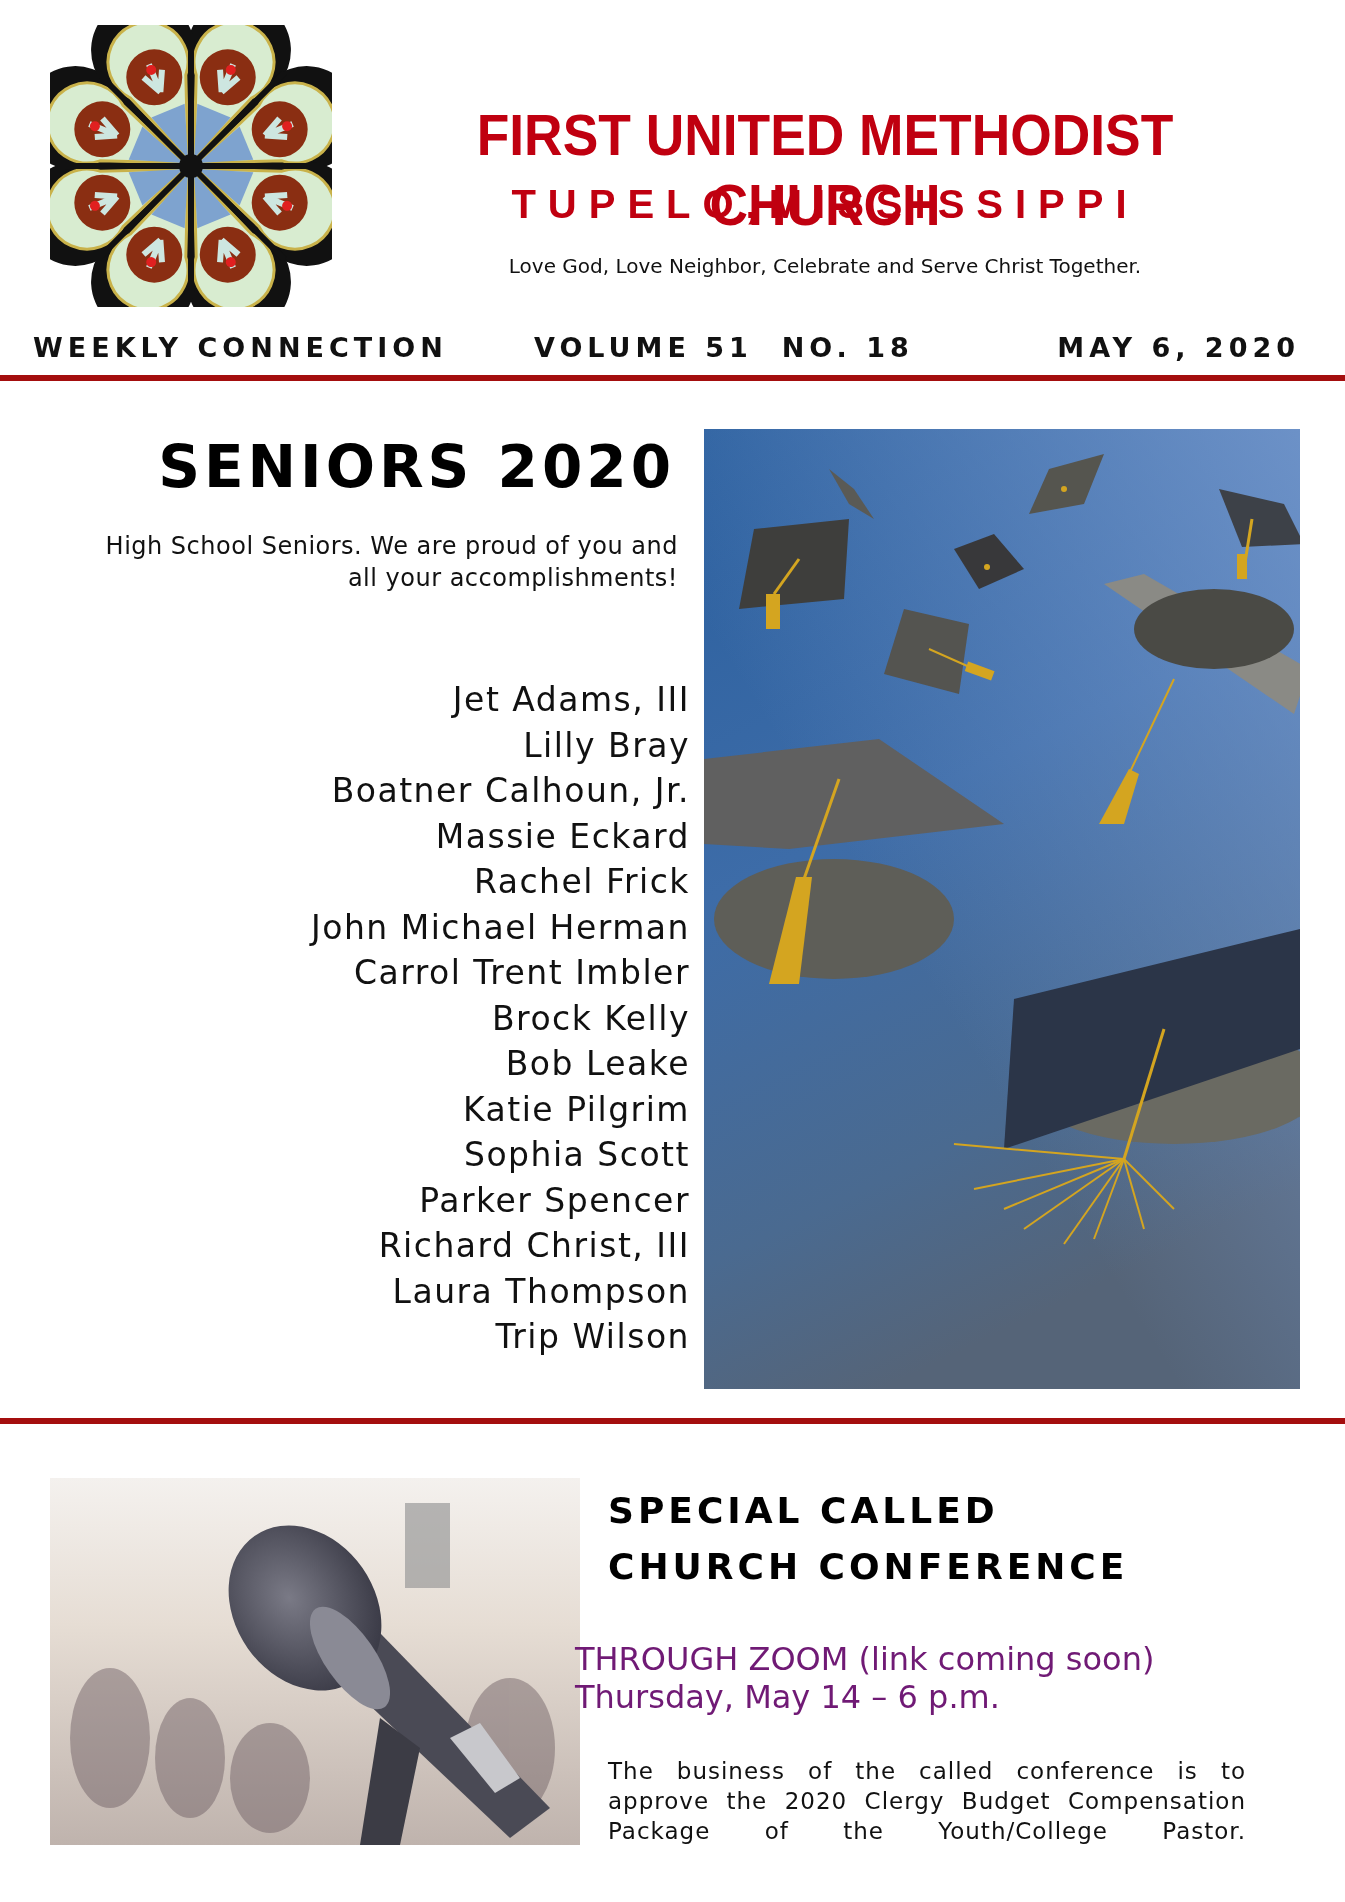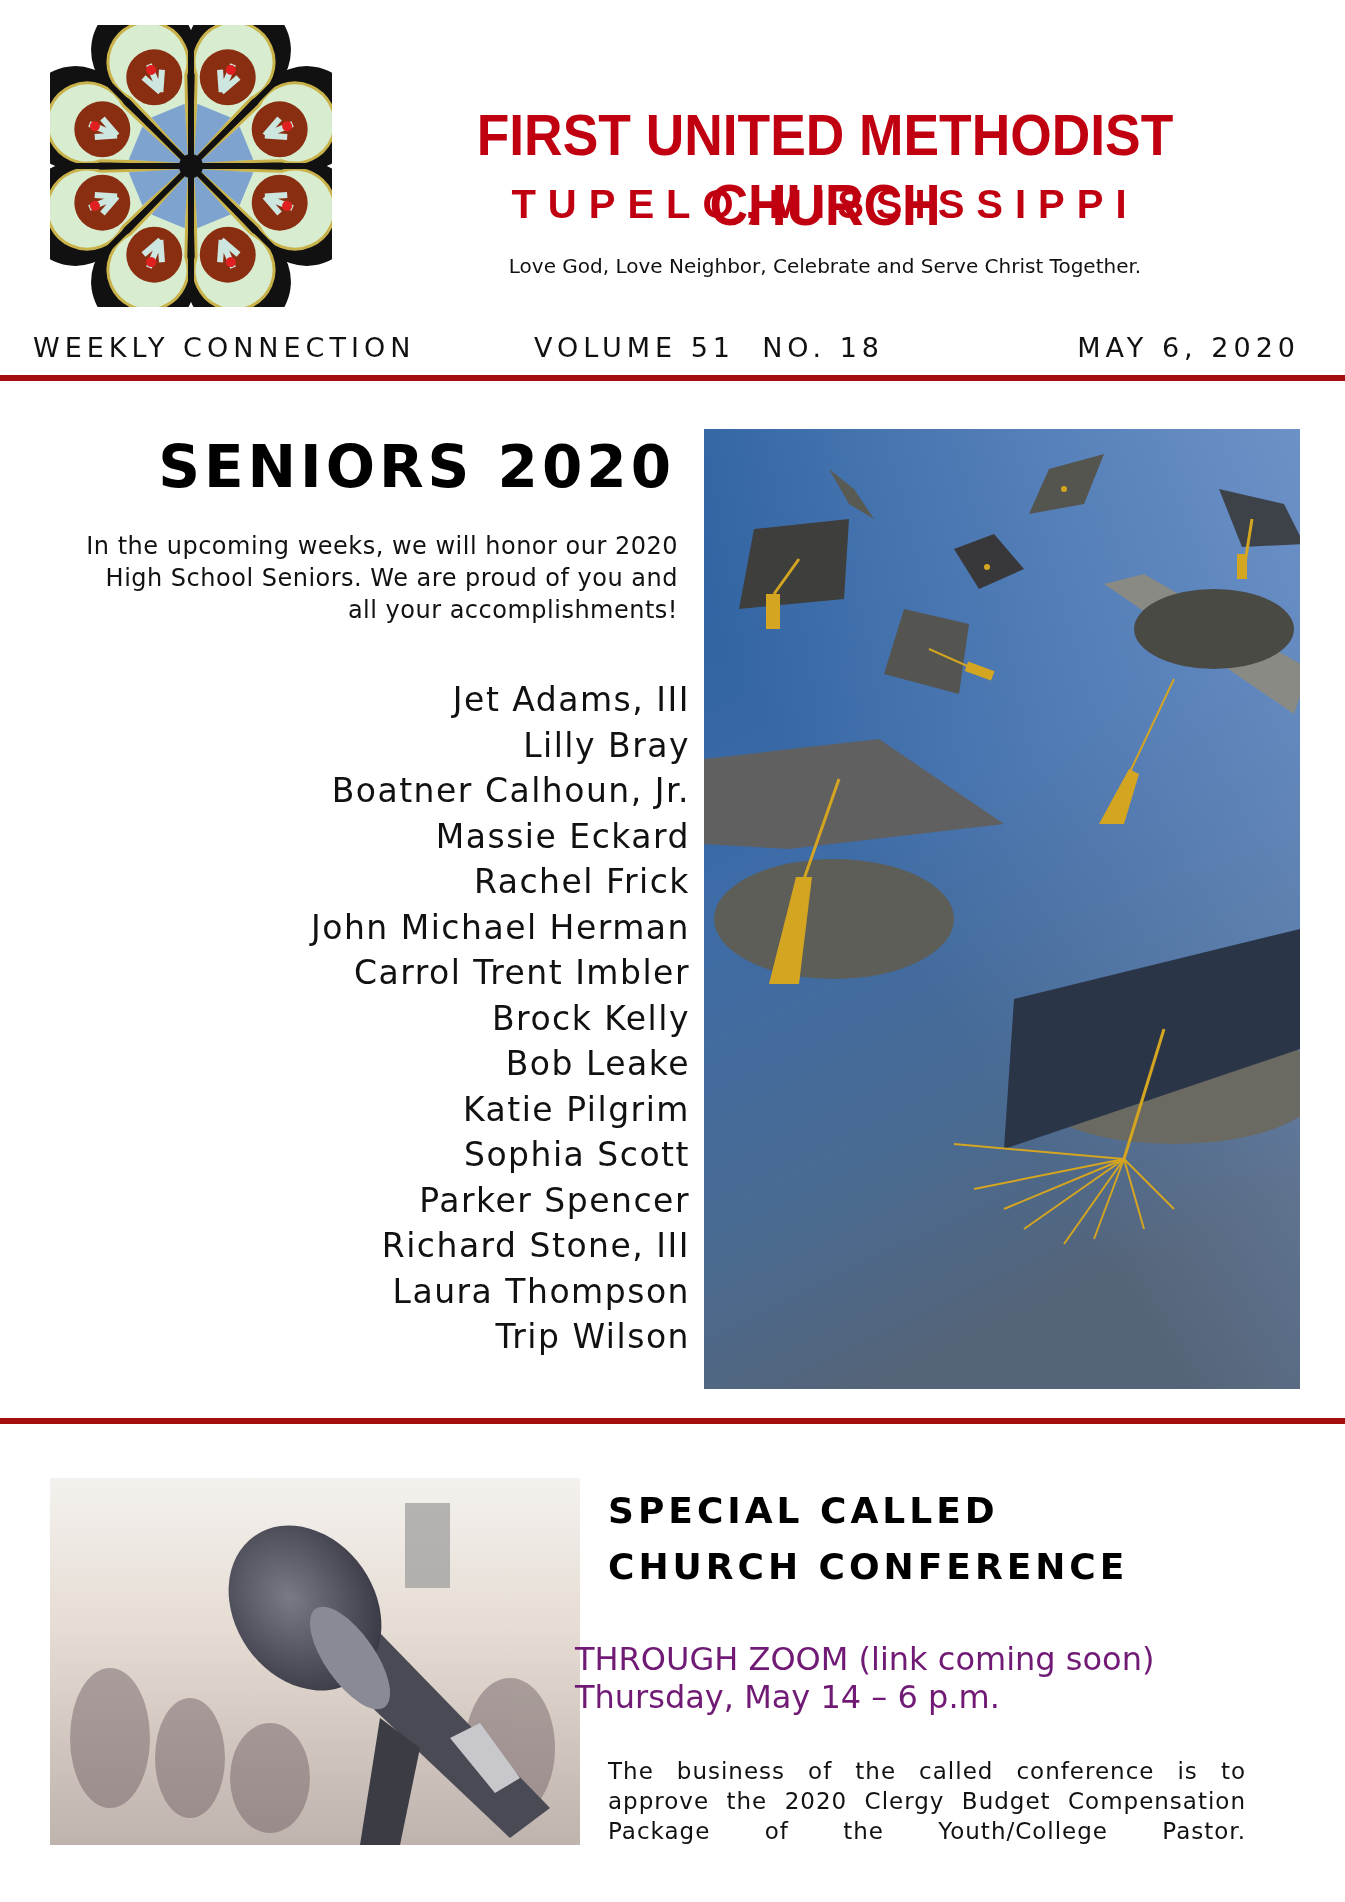--- a/index.html
+++ b/index.html
@@ -8,21 +8,21 @@
 
   
   #logo { left:50px; top:25px; width:282px; height:282px; }
 
   
   .church-name { left:355px; top:100px; width:940px; text-align:center; color:#c00010; font-family:"Liberation Sans", sans-serif; font-weight:bold; font-size:58px; letter-spacing:0px; transform:scaleX(0.92); transform-origin:center; line-height:70px; }
   .church-city { left:355px; top:180px; width:940px; text-align:center; color:#c00010; font-family:"Liberation Sans", sans-serif; font-weight:bold; font-size:40px; letter-spacing:12px; line-height:48px; }
   .tagline { left:360px; top:248px; width:930px; text-align:center; font-family:"DejaVu Sans", sans-serif; font-size:20px; color:#111; line-height:36px; }
 
   
-  .mast { top:330px; font-family:"DejaVu Sans", sans-serif; font-weight:normal; font-size:27px; letter-spacing:5px; color:#111; line-height:36px; }
+  .mast { top:330px; font-family:"DejaVu Sans", sans-serif; font-weight:bold; font-size:27px; letter-spacing:5px; color:#111; line-height:36px; }
   .mast-left { left:33px; }
   .mast-center { left:534px; }
   .mast-right { right:45px; text-align:right; }
 
   .rule { left:0; width:1345px; height:6px; background:#a40e0e; }
   .rule1 { top:375px; }
   .rule2 { top:1418px; }
 
   
   .seniors-title { left:100px; width:575px; top:432px; text-align:right; font-family:"DejaVu Sans", sans-serif; font-weight:bold; font-size:58px; letter-spacing:4px; line-height:70px; color:#000; }
@@ -149,38 +149,37 @@
 <div class="abs tagline">Love God, Love Neighbor, Celebrate and Serve Christ Together.</div>
 
 <div class="abs mast mast-left">WEEKLY CONNECTION</div>
 <div class="abs mast mast-center" style="white-space:pre;">VOLUME 51  NO. 18</div>
 <div class="abs mast mast-right">MAY 6, 2020</div>
 
 <div class="abs rule rule1"></div>
 
 <div class="abs seniors-title">SENIORS 2020</div>
 <div class="abs seniors-intro">
-  <div>In the upcoming weeks, we will honor our 2020</div>
   <div>High School Seniors. We are proud of you and</div>
   <div>all your accomplishments!</div>
 </div>
 <ul class="abs seniors-list">
   <li>Jet Adams, III</li>
   <li>Lilly Bray</li>
   <li>Boatner Calhoun, Jr.</li>
   <li>Massie Eckard</li>
   <li>Rachel Frick</li>
   <li>John Michael Herman</li>
   <li>Carrol Trent Imbler</li>
   <li>Brock Kelly</li>
   <li>Bob Leake</li>
   <li>Katie Pilgrim</li>
   <li>Sophia Scott</li>
   <li>Parker Spencer</li>
-  <li>Richard Stone, III</li>
+  <li>Richard Christ, III</li>
   <li>Laura Thompson</li>
   <li>Trip Wilson</li>
 </ul>
 
 <div id="grad-photo" class="abs">
   <svg width="596" height="960" viewBox="0 0 596 960">
     <defs>
       <linearGradient id="sky" x1="0" y1="0" x2="0.3" y2="1">
         <stop offset="0" stop-color="#2a5f9e"></stop>
         <stop offset="0.45" stop-color="#3d6ca8"></stop>

